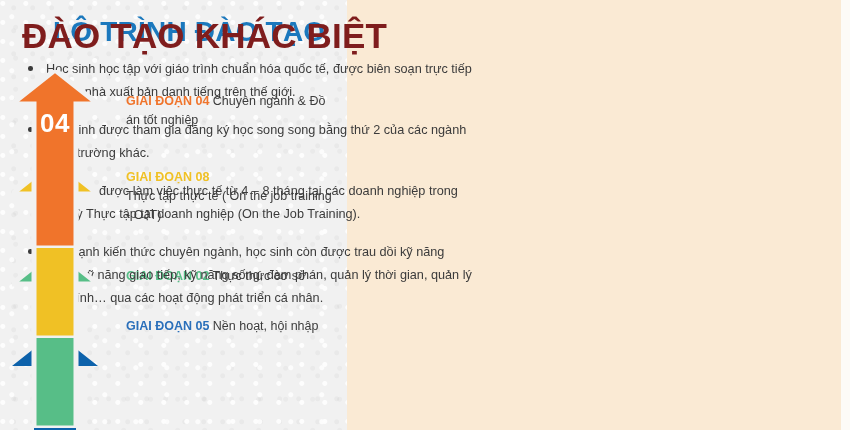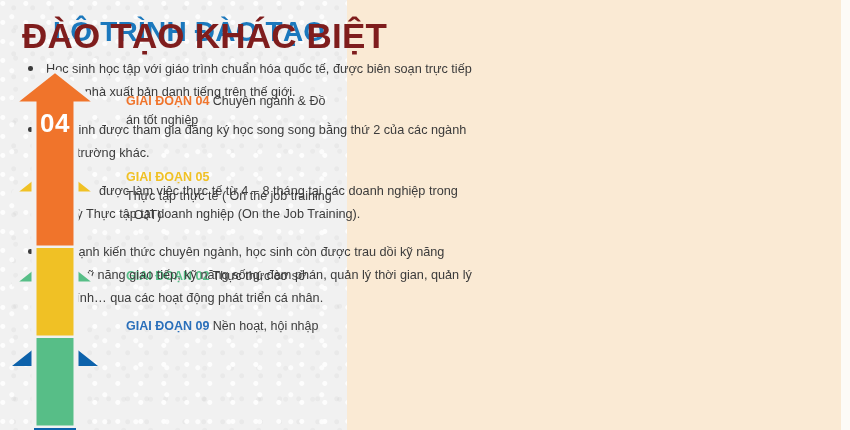--- a/index.html
+++ b/index.html
@@ -132,29 +132,29 @@
       <div class="num">04</div>
     </div>
 
   </div>
 
   <div class="stage" id="stage04">
     <b style="color:#f0742b">GIAI ĐOẠN 04</b><span> Chuyên ngành &amp; Đồ án tốt nghiệp</span>
   </div>
 
   <div class="stage" id="stage03">
-    <b style="color:#f0c125;display:block">GIAI ĐOẠN 05</b><span>Thực tập thực tế ( On the job training - OJT)</span>
+    <b style="color:#f0c125;display:block">GIAI ĐOẠN 08</b><span>Thực tập thực tế ( On the job training - OJT)</span>
   </div>
 
   <div class="stage" id="stage02">
     <b style="color:#57be87">GIAI ĐOẠN 02</b><span> Thực thức cơ sở</span>
   </div>
 
   <div class="stage" id="stage01">
-    <b style="color:#2a6fba">GIAI ĐOẠN 09</b><span> Nền hoạt, hội nhập</span>
+    <b style="color:#2a6fba">GIAI ĐOẠN 05</b><span> Nền hoạt, hội nhập</span>
   </div>
 
   <div class="right-title">ĐÀO TẠO KHÁC BIỆT</div>
 
   <div class="bullets">
     <div class="bullet">
       <span class="dot"></span>
       <span>Học sinh học tập với giáo trình chuẩn hóa quốc tế, được biên soạn trực tiếp từ các nhà xuất bản danh tiếng trên thế giới.</span>
     </div>
     <div class="bullet">

